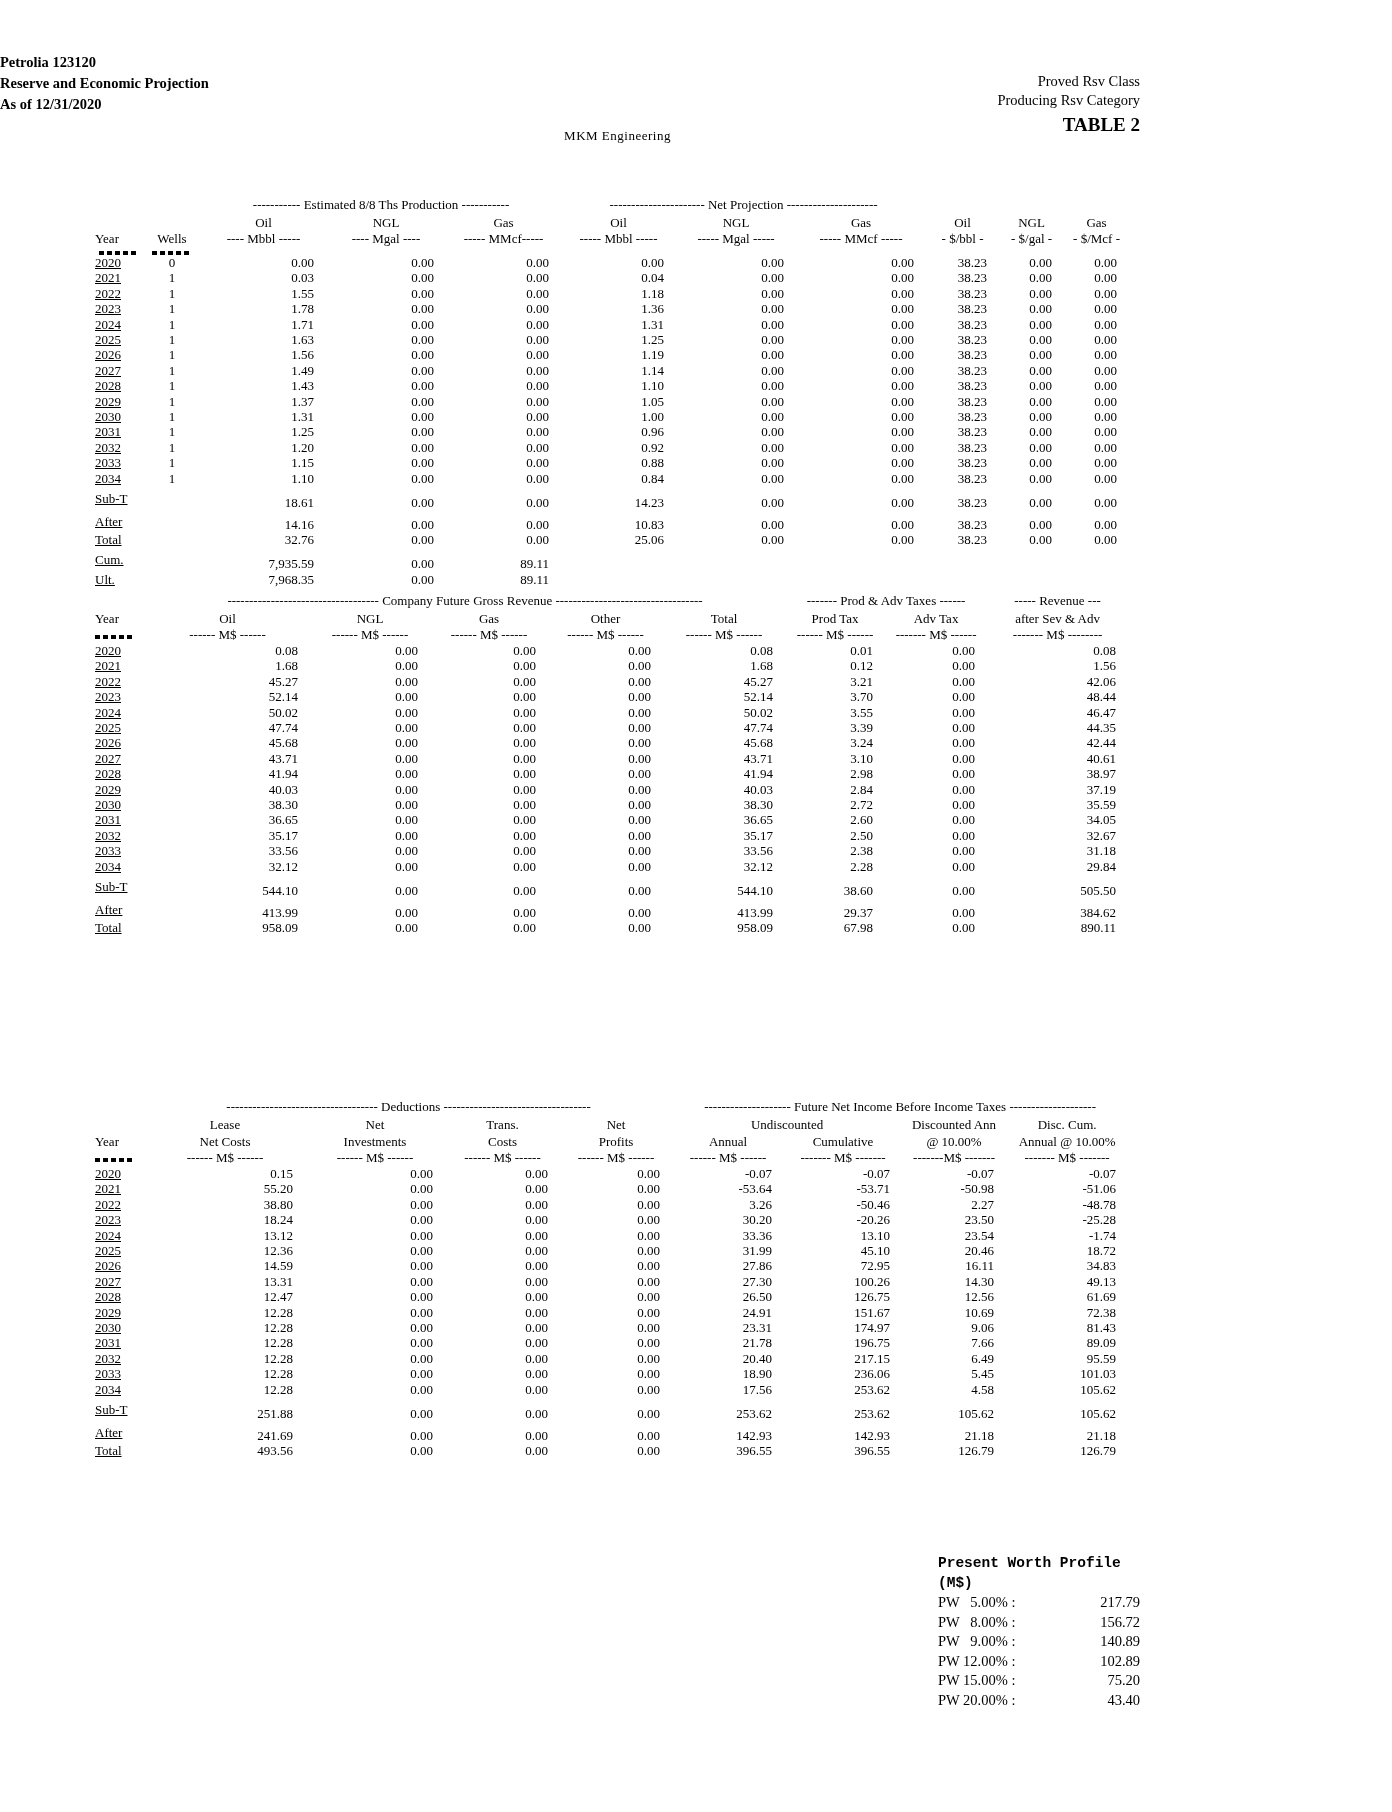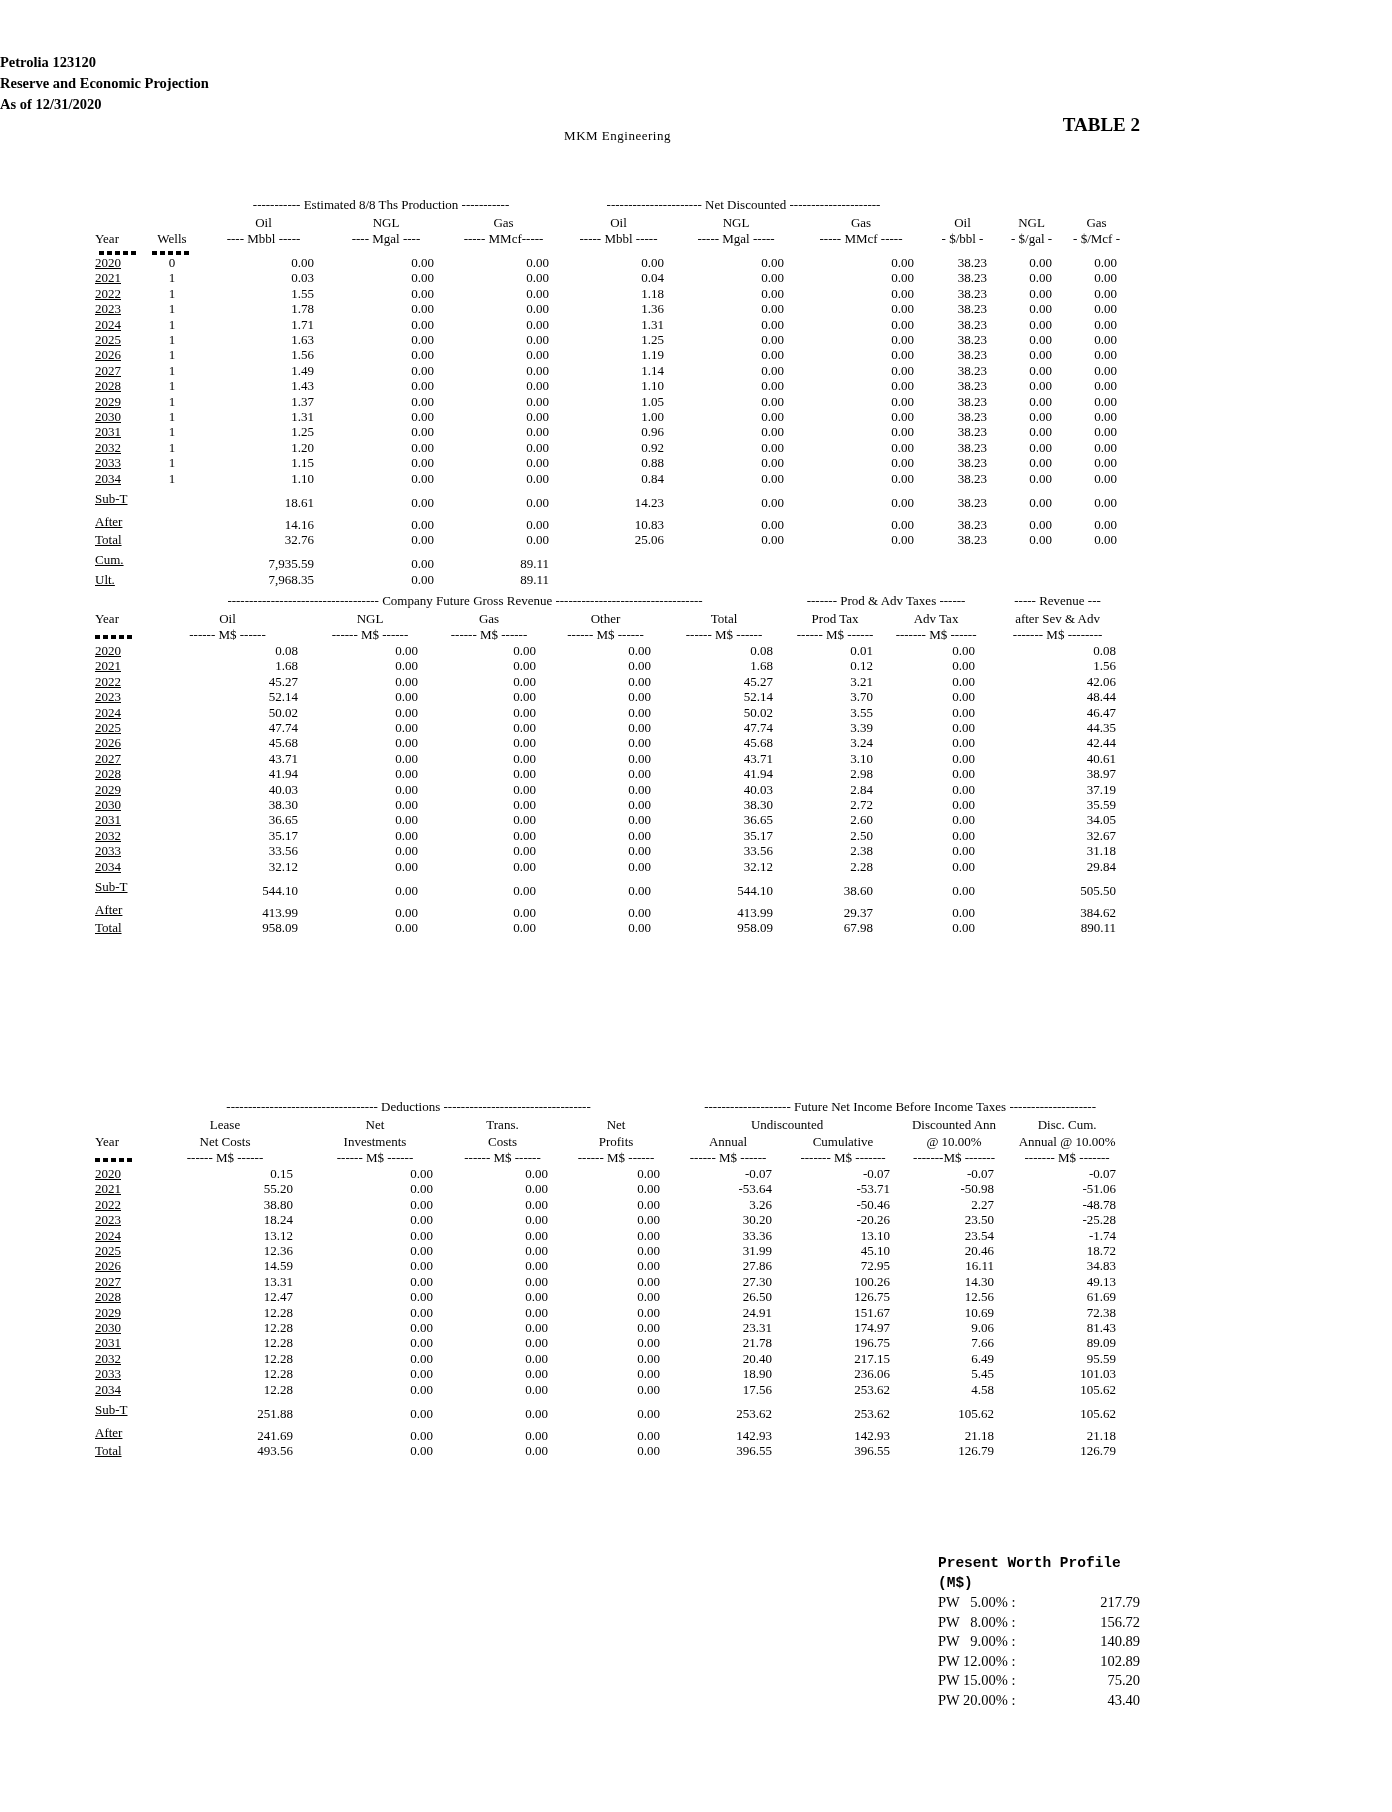--- a/index.html
+++ b/index.html
@@ -52,41 +52,45 @@
 
 <div class="page">
 
   <div class="hdr-center">
     <div>Petrolia 123120</div>
     <div>Reserve and Economic Projection</div>
     <div>As of 12/31/2020</div>
   </div>
   <div class="firm-name">MKM Engineering</div>
 
+  <div class="hdr-right">
+    <div>Proved Rsv Class</div>
+    <div>Producing Rsv Category</div>
+  </div>
   <div class="tbl-label">TABLE 2</div>
 
   <table class="t" id="t1">
     <colgroup>
       <col style="width:48px">
         <col style="width:58px">
         <col style="width:125px">
       <col style="width:120px">
         <col style="width:115px">
         <col style="width:115px">
       <col style="width:120px">
         <col style="width:130px">
         <col style="width:73px">
       <col style="width:65px">
         <col style="width:65px">
     </colgroup>
     <thead>
       <tr class="grp">
         <th colspan="2"></th>
         <th colspan="3">----------- Estimated 8/8 Ths Production -----------</th>
-        <th colspan="3">---------------------- Net Discounted ---------------------</th>
+        <th colspan="3">---------------------- Net Projection ---------------------</th>
         <th colspan="3"></th>
       </tr>
       <tr class="names">
         <th></th>
         <th></th>
         <th>Oil</th>
         <th>NGL</th>
         <th>Gas</th>
         <th>Oil</th>
         <th>NGL</th>

